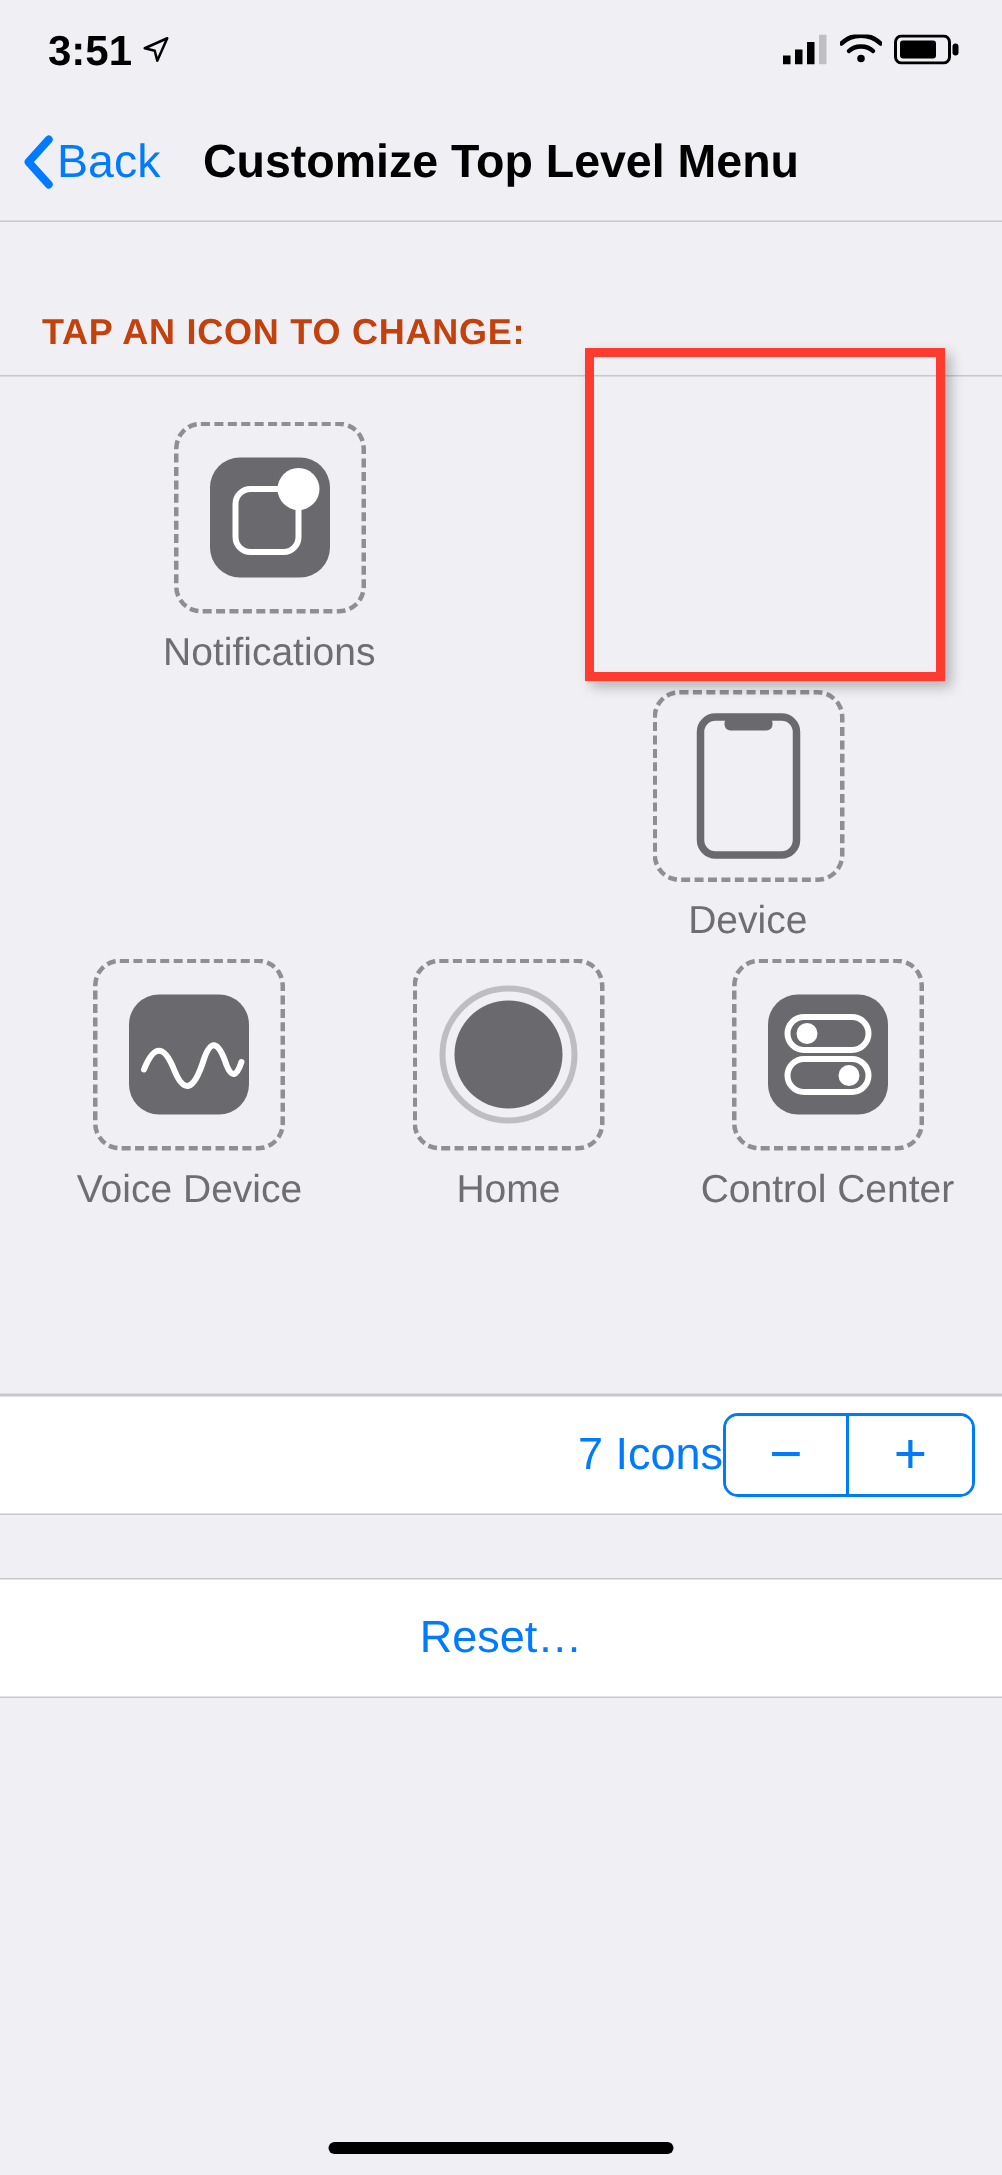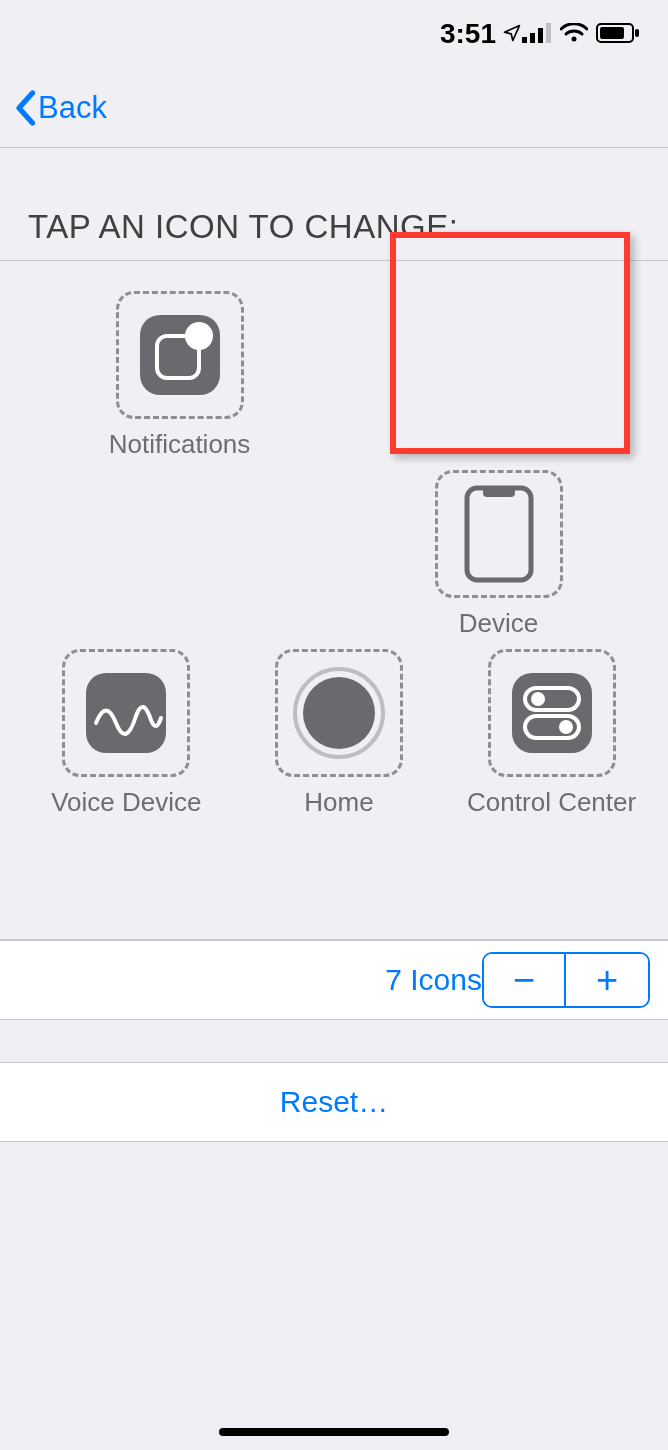--- a/index.html
+++ b/index.html
@@ -11,21 +11,21 @@
     color: #000;
     overflow: hidden;
     position: relative;
   }
 
   
   .status-bar {
     height: 68px;
     display: flex;
     align-items: center;
-    justify-content: flex-end;
+    justify-content: space-between;
     padding: 0 28px 0 32px;
     font-size: 28px;
     font-weight: 600;
   }
   .status-left { display: flex; align-items: center; gap: 6px; }
   .status-right { display: flex; align-items: center; gap: 8px; }
 
   
   .nav-bar {
     height: 80px;
@@ -47,23 +47,24 @@
     left: 0; right: 0;
     text-align: center;
     font-size: 31px;
     font-weight: 600;
     pointer-events: none;
   }
 
   
   .section-header {
     padding: 60px 28px 14px 28px;
-    font-size: 33px;
-    color: #404040;
+    font-size: 24px;
+    color: #c2410c;
     letter-spacing: 0.5px;
+    font-weight: bold;
   }
 
   
   .icon-section {
     border-top: 1px solid #c8c7cc;
     border-bottom: 1px solid #c8c7cc;
     background: #efeff4;
     padding: 20px 10px 30px 20px;
     min-height: 680px;
   }
@@ -207,20 +208,21 @@
   </div>
 </div>
 
 <div class="nav-bar">
   <div class="back-button">
     <svg width="22" height="36" viewBox="0 0 14 24">
       <path d="M12 2 L3 12 L12 22" fill="none" stroke="#007aff" stroke-width="3.5" stroke-linecap="round" stroke-linejoin="round"></path>
     </svg>
     <span>Back</span>
   </div>
+  <div class="nav-title">Customize Top Level Menu</div>
 </div>
 
 <div class="section-header">TAP AN ICON TO CHANGE:</div>
 
 <div class="icon-section">
 
   <div class="icon-row">
     <div class="icon-cell">
       <div class="icon-box">
         <svg width="90" height="90" viewBox="0 0 90 90">

